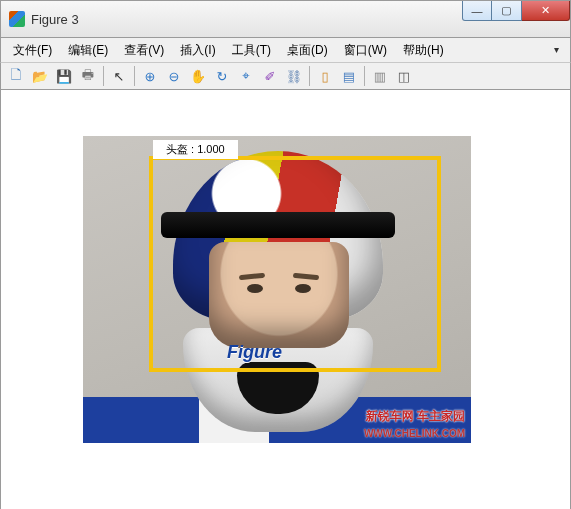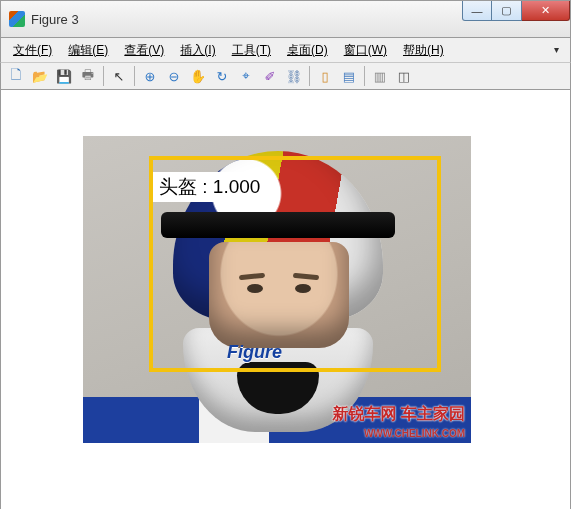--- a/index.html
+++ b/index.html
@@ -43,21 +43,21 @@
   
   .menubar {
     height: 24px;
     border-left: 1px solid #9a9a9a; border-right: 1px solid #9a9a9a;
     background: #f0f0f0;
     display: flex; align-items: center;
     padding: 0 4px;
     font-size: 12px;
     position: relative;
   }
-  .menu-item { padding: 0 8px; cursor: default; text-decoration: underline; }
+  .menu-item { padding: 0 8px; cursor: default; }
   .menubar .drop-arrow {
     position: absolute; right: 6px; top: 6px;
     width: 10px; height: 10px; color: #333; font-size: 10px;
   }
 
   
   .toolbar {
     height: 28px;
     border: 1px solid #9a9a9a; border-top: 1px solid #c8c8c8;
     background: #f0f0f0;
@@ -129,35 +129,35 @@
   }
   .rb-text {
     position:absolute; left:64px; top:196px; font-weight:700; font-style:italic;
     font-size:18px; color:#1441a0; text-shadow:0 1px 0 #fff;
   }
   .jersey {
     position:absolute; left:0; bottom:0; width:100%; height:46px;
     background: linear-gradient(90deg,#1d3f9e 0 30%,#f2f2f2 30% 48%,#1d3f9e 48% 100%);
   }
   .wm-cn {
-    position:absolute; right:6px; bottom:18px; font-size:16px; color:#c62828; font-weight:700;
+    position:absolute; right:6px; bottom:18px; font-size:12px; color:#c62828; font-weight:700;
     text-shadow:0 0 2px #fff,0 0 2px #fff;
   }
   .wm-url {
     position:absolute; right:6px; bottom:4px; font-size:10px; color:#b33; font-weight:700;
     text-shadow:0 0 2px #fff;
   }
 
   
   .det-box {
     position:absolute; border:4px solid #f4c20d;
   }
   .det-label {
-    position:absolute; background:#fff; color:#000; font-size:19px;
-    padding:2px 6px; white-space:nowrap;margin-top:32px;
+    position:absolute; background:#fff; color:#000; font-size:11px;
+    padding:2px 13px; white-space:nowrap;
   }
 
   .page-wm {
     position:absolute; right:10px; bottom:6px;
     font-size:22px; color:rgba(130,130,130,.35); font-style:italic;
     letter-spacing:.5px; pointer-events:none;
   }
 </style>
 </head>
 <body>

